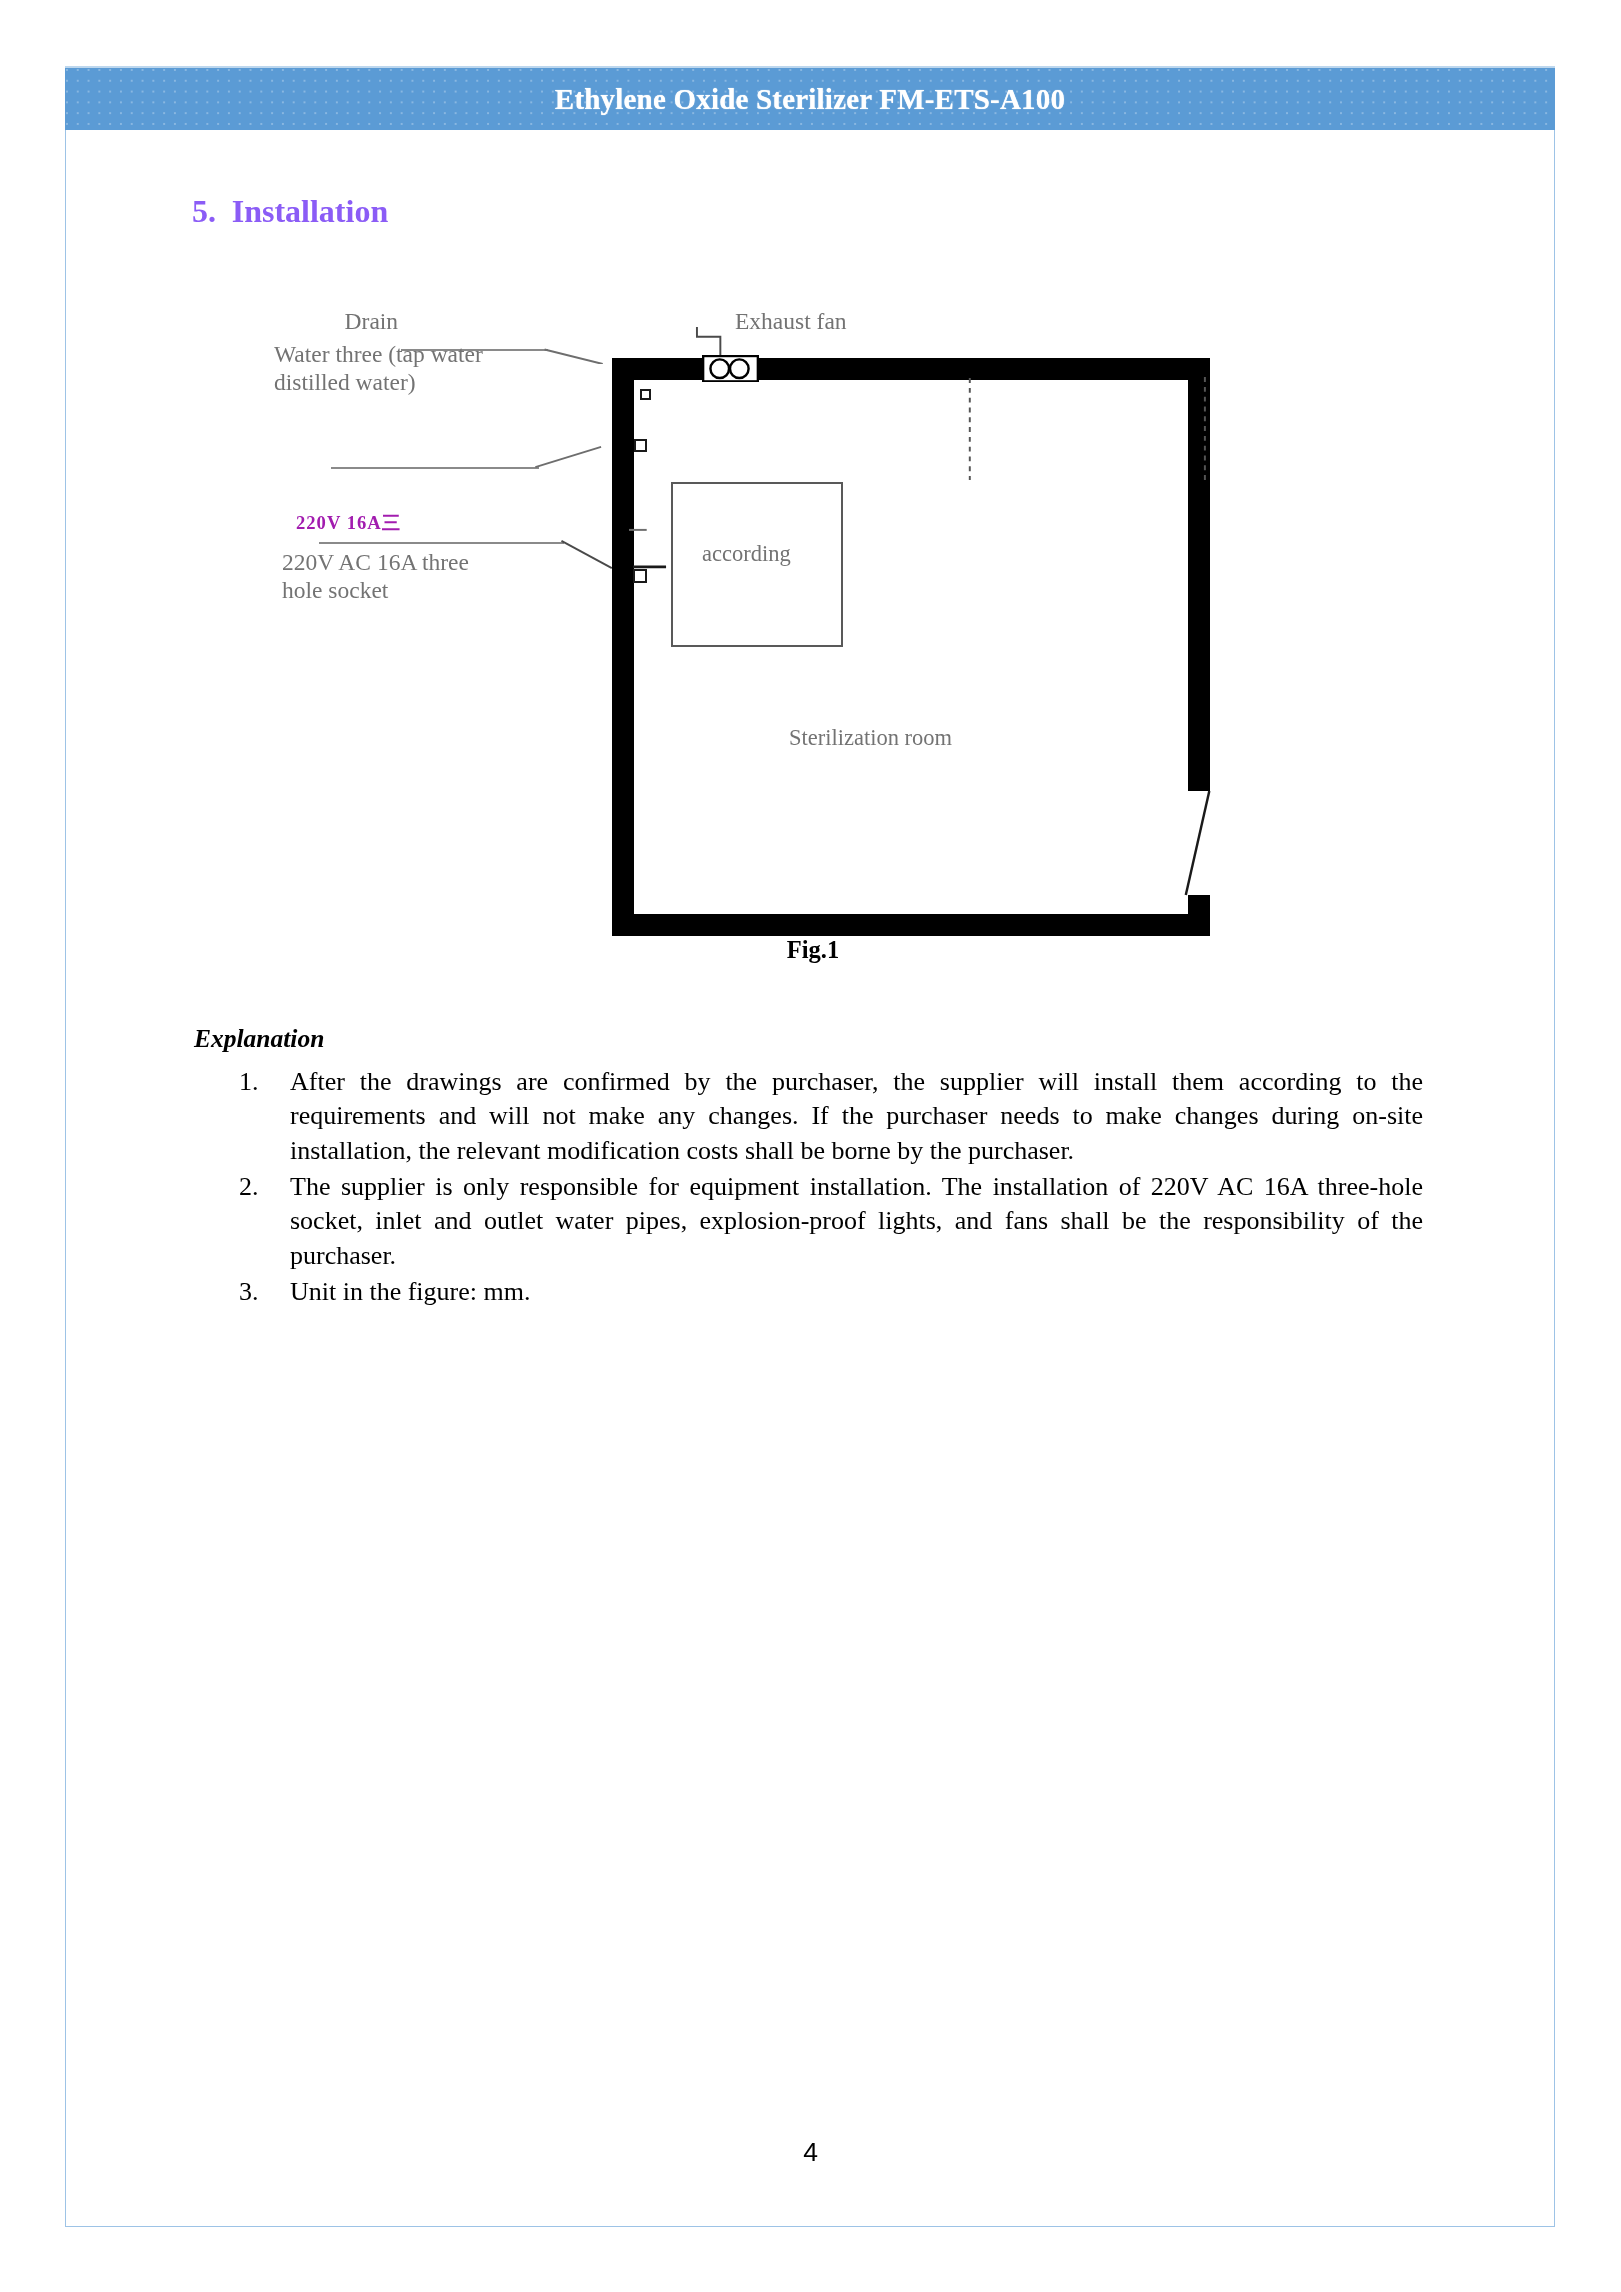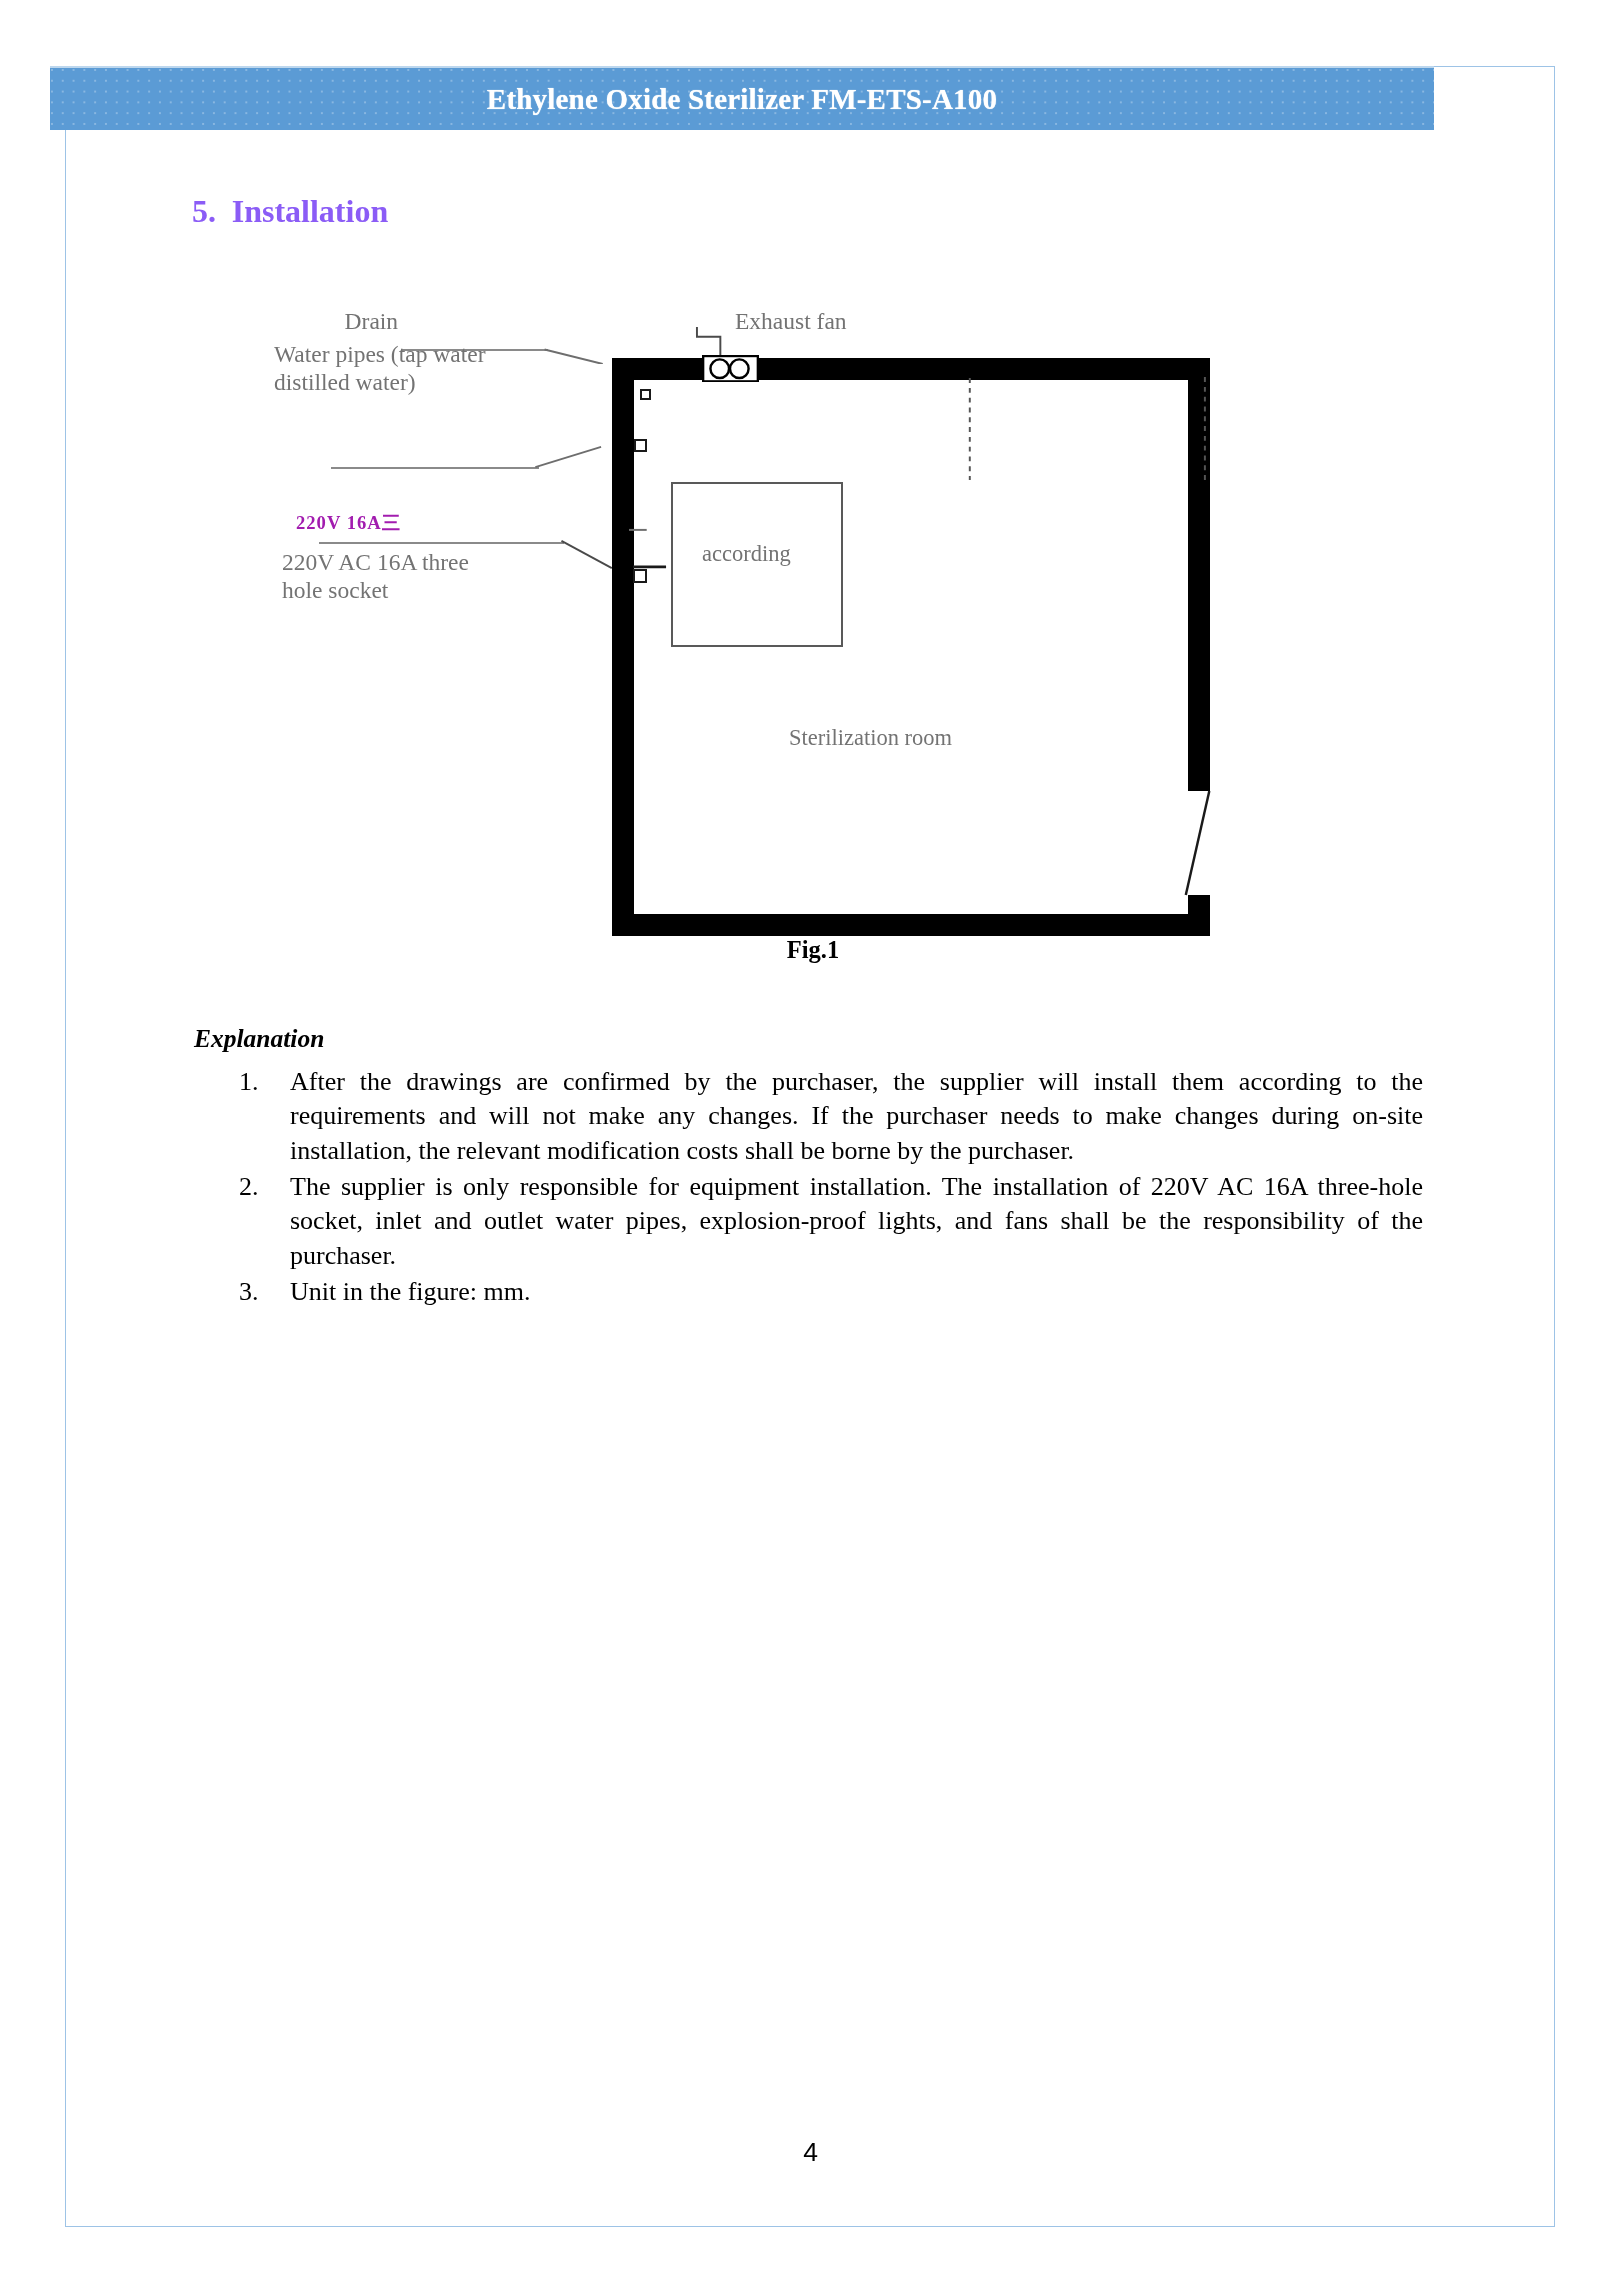--- a/index.html
+++ b/index.html
@@ -23,23 +23,23 @@
     width: 1490px;
     height: 2161px;
     border: 1.5px solid #9dc3e6;
     box-sizing: border-box;
     background: #ffffff;
   }
 
   
   #header-banner {
     position: absolute;
-    left: 50px;
+    left: 65px;
     top: 66px;
-    width: 1384px;
+    width: 1490px;
     height: 64px;
     background-color: #5b9bd5;
     background-image:
       radial-gradient(circle at 2px 2px, rgba(255,255,255,0.28) 1px, transparent 1.2px);
     background-size: 10.8px 10.8px;
     box-sizing: border-box;
     display: flex;
     align-items: center;
     justify-content: center;
     border-top: 2.9px solid #bdd7ee;
@@ -245,21 +245,21 @@
     <line x1="10" y1="0" x2="10" y2="104" stroke="#555555" stroke-width="2" stroke-dasharray="5,5"></line>
   </svg>
 
   <div class="thin-box" style="left:299px; top:188px; width:172px; height:165px;"></div>
 
   <div class="dgm-label" style="left:-27.4px; top:13.7px; font-size:23.5px;">Drain</div>
 
   <div class="dgm-label" style="left:363px; top:13.7px; font-size:23.5px;">Exhaust fan</div>
 
   <div class="dgm-label" style="left:-98px; top:47px; font-size:23.5px;">
-    <div>Water pipes (tap water</div>
+    <div>Water three (tap water</div>
     <div>distilled water)</div>
   </div>
 
   <div class="dgm-label" style="left:-76px; top:218px; font-size:18.6px; font-weight:bold; color:#a21caf; letter-spacing:1px;">220V     16A三</div>
 
   <div class="dgm-label" style="left:-90px; top:255px; font-size:23.5px;">
     <div>220V AC 16A three</div>
     <div>hole socket</div>
   </div>
 

